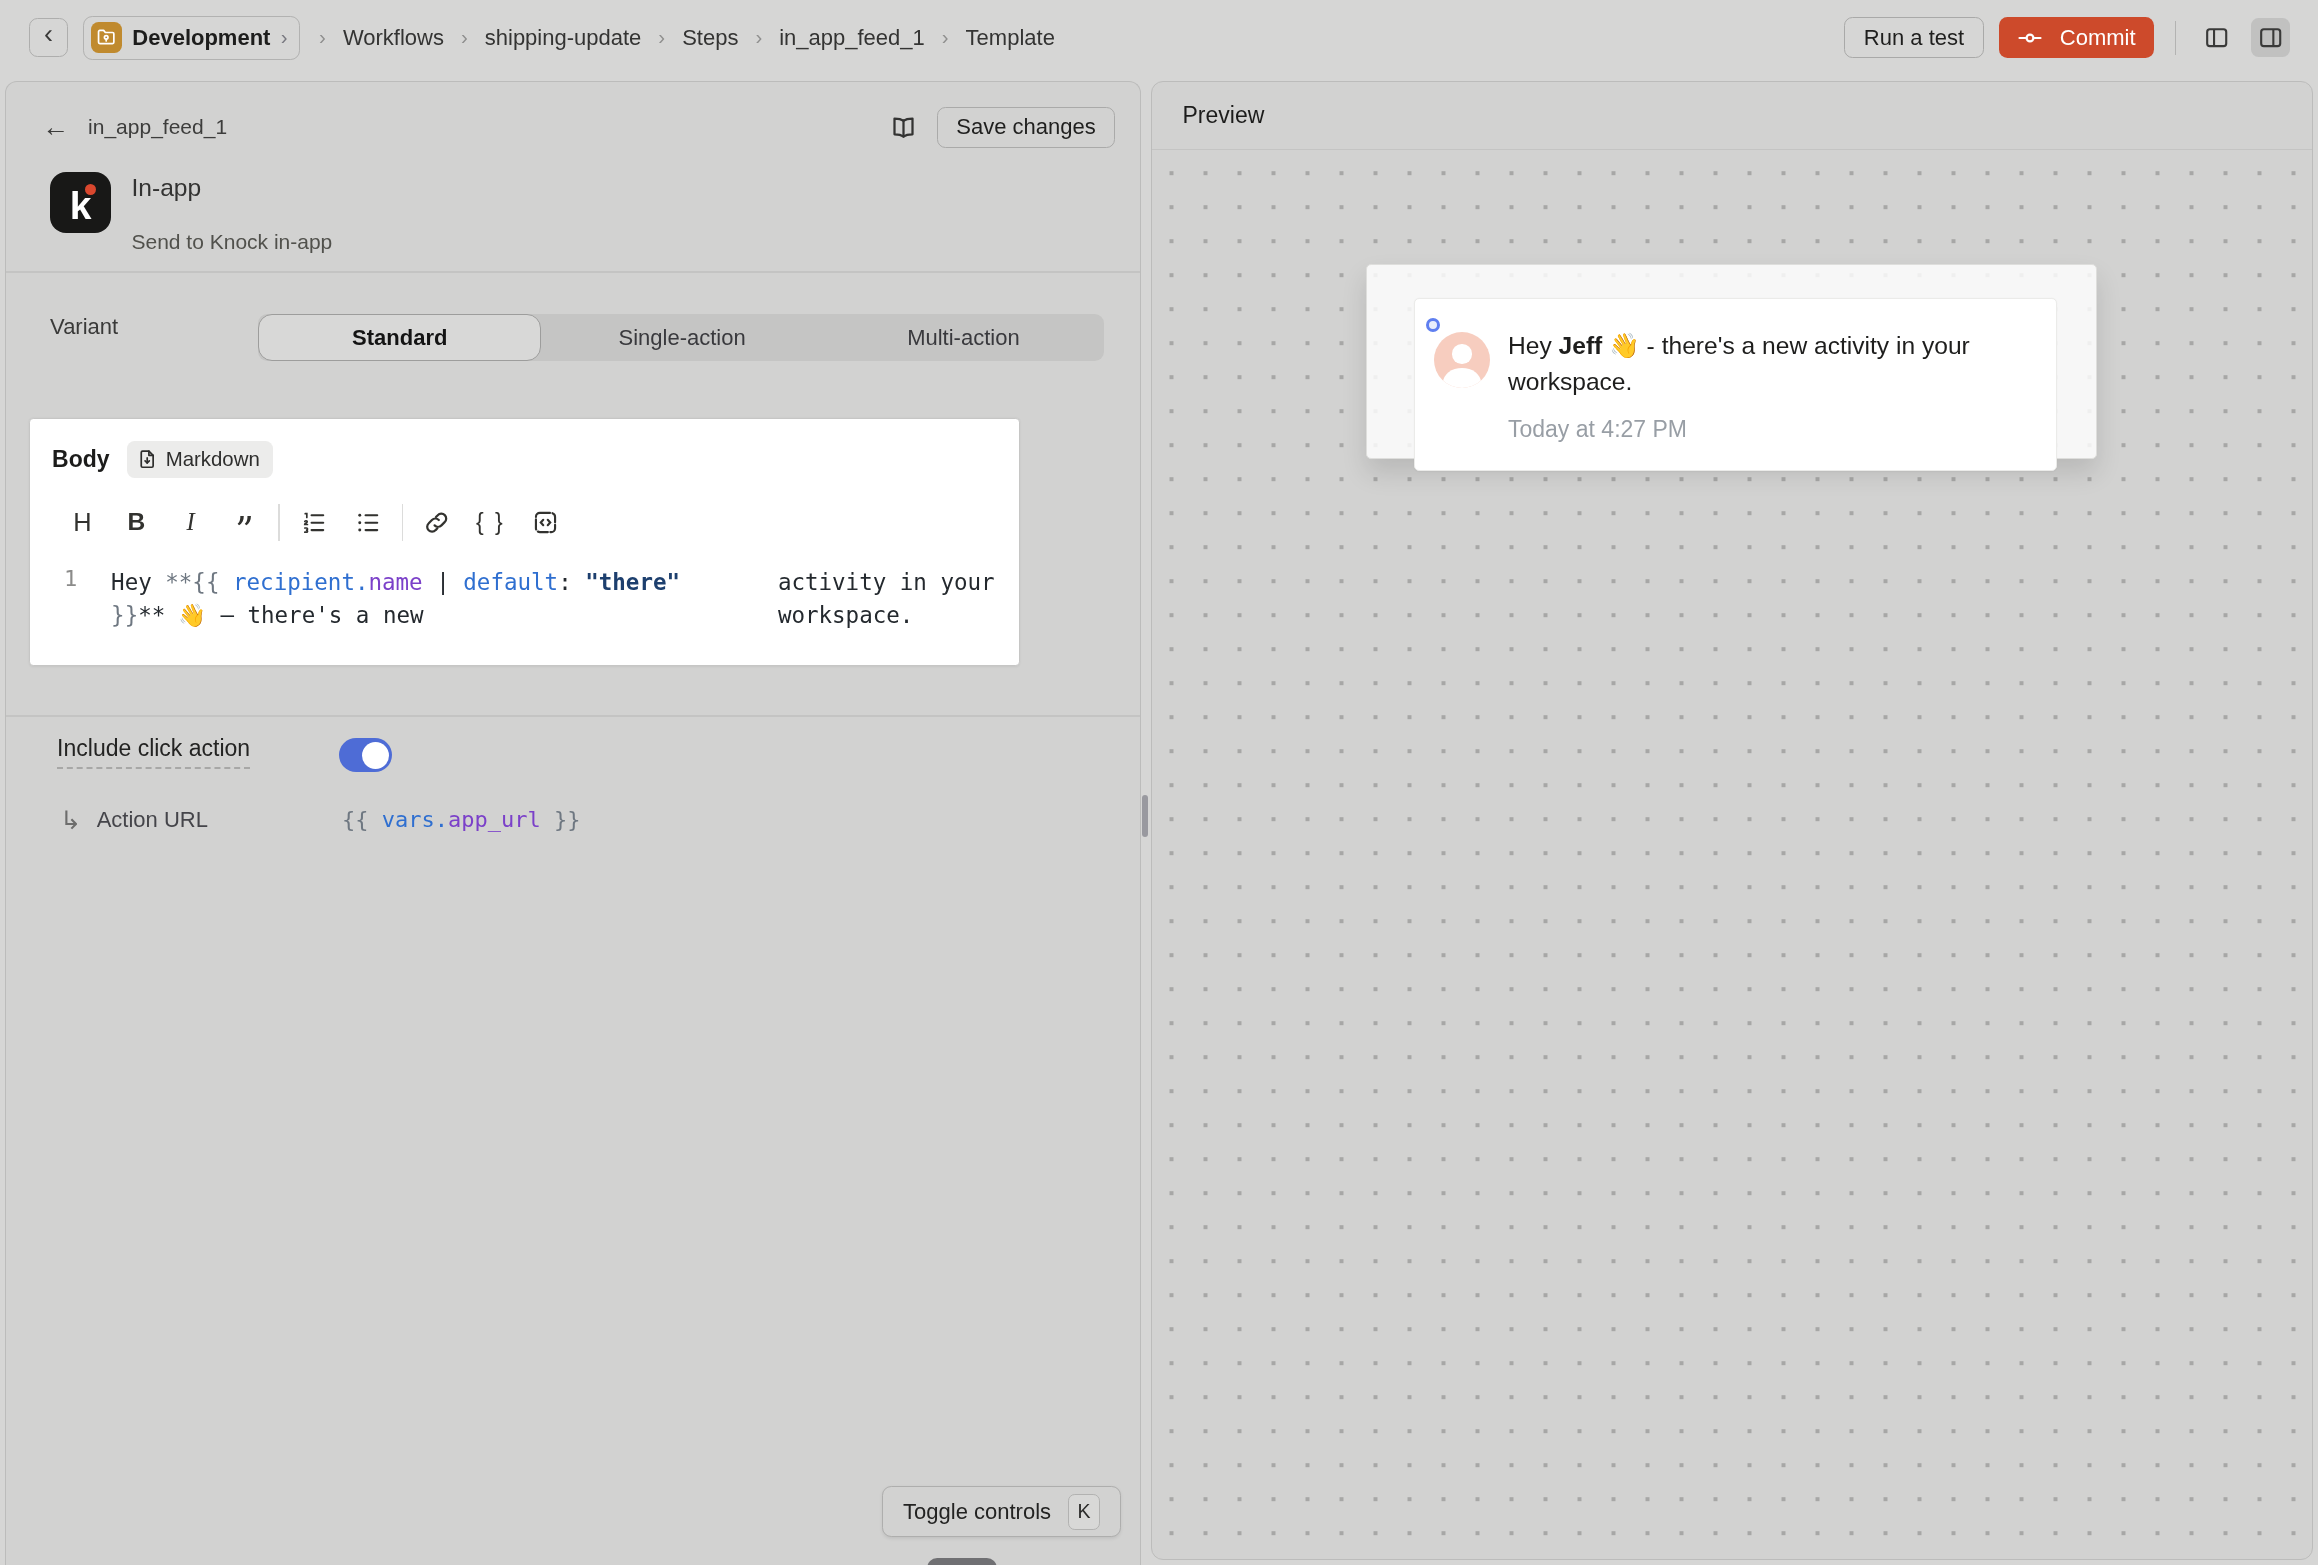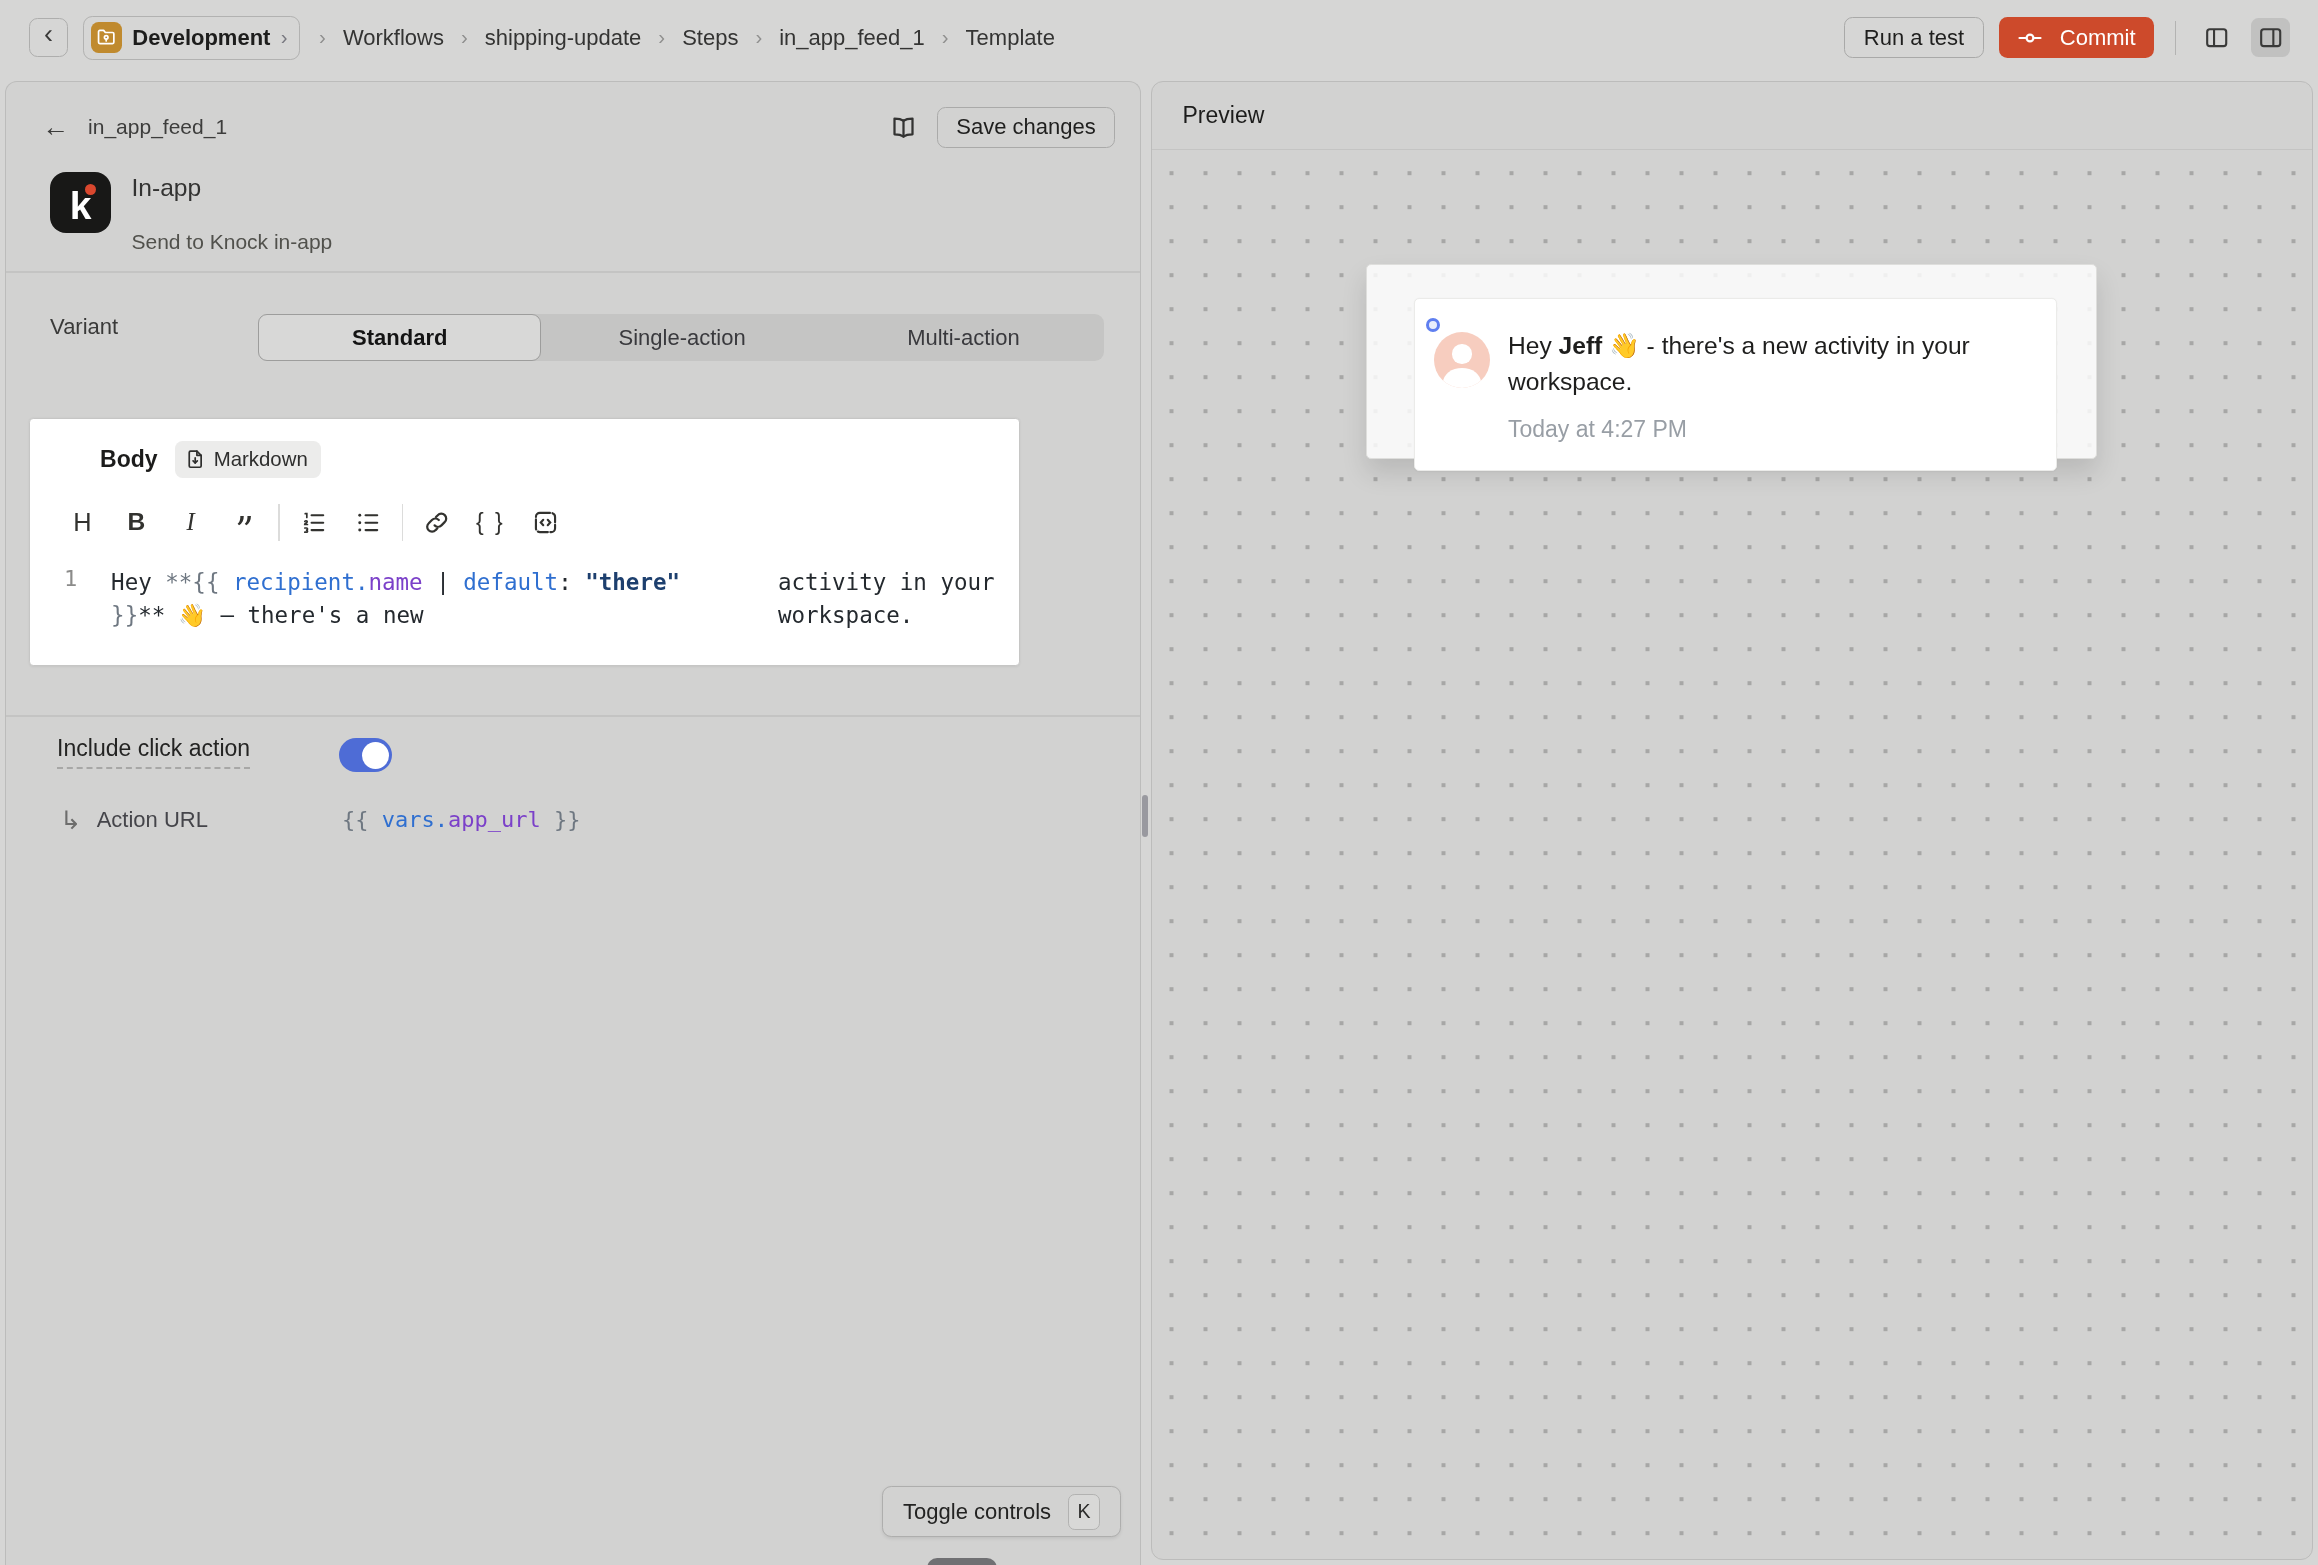--- a/index.html
+++ b/index.html
@@ -53,26 +53,26 @@
   .channel-text{padding-top:1.7px;}
   .channel-title{font-size:24.6px;color:#333332;}
   .channel-sub{font-size:21px;color:#51514c;margin-top:28px;}
 
   .hdiv{position:absolute;left:0;width:100%;height:1.7px;background:var(--divider);}
 
   
   .variant-row{position:absolute;left:0;top:232px;width:100%;display:flex;align-items:center;padding-left:44px;}
   .variant-label{font-size:22px;color:#3a3a39;}
   .seg-control{position:absolute;left:252px;top:0;width:846px;height:47px;background:#c5c5c4;border-radius:9.3px;display:flex;padding:0;}
-  .seg{flex:1;display:flex;align-items:center;justify-content:center;font-size:22px;color:#39393d;border-radius:9px;cursor:pointer;}
+  .seg{flex:1;display:flex;align-items:center;justify-content:center;font-size:22px;color:#39393d;border-radius:14px;cursor:pointer;}
   .seg.active{background:#d8d8d7;border:1.7px solid #9d9d9c;font-weight:700;color:#141414;}
 
   
   .body-card{position:absolute;left:23px;top:336px;width:991px;height:248px;background:#fff;border:0.8px solid #c6c6c5;border-radius:4.2px;box-shadow:0 0.8px 2.5px rgba(0,0,0,.06);}
-  .body-head{display:flex;align-items:center;gap:17px;padding:22px 0 0 22px;margin-left:48px;}
+  .body-head{display:flex;align-items:center;gap:17px;padding:22px 0 0 22px;}
   .body-label{font-size:23px;font-weight:700;color:#1c1c1b;}
   .md-badge{display:flex;align-items:center;gap:8.5px;background:#ececeb;border-radius:7.6px;padding:6.8px 13.6px 6.8px 10.2px;font-size:20.4px;color:#2e2e2d;cursor:pointer;}
   .toolbar{display:flex;align-items:center;gap:0;padding:25.4px 0 0 25.4px;height:64px;}
   .tool{width:54px;display:flex;align-items:center;justify-content:center;color:#32322f;cursor:pointer;}
   .tool.t-h{font-size:25.4px;}
   .tool.t-b{font-size:24.6px;font-weight:700;}
   .tool.t-i{font-size:24.6px;font-style:italic;font-family:"Liberation Serif",serif;}
   .tool.t-q{font-size:37px;font-family:"DejaVu Serif",serif;line-height:17px;padding-top:17px;}
   .tool.t-br{font-size:23px;letter-spacing:3.4px;}
   .tool-div{width:1.7px;height:37px;background:#dcdcdb;margin:0 6.8px;}

